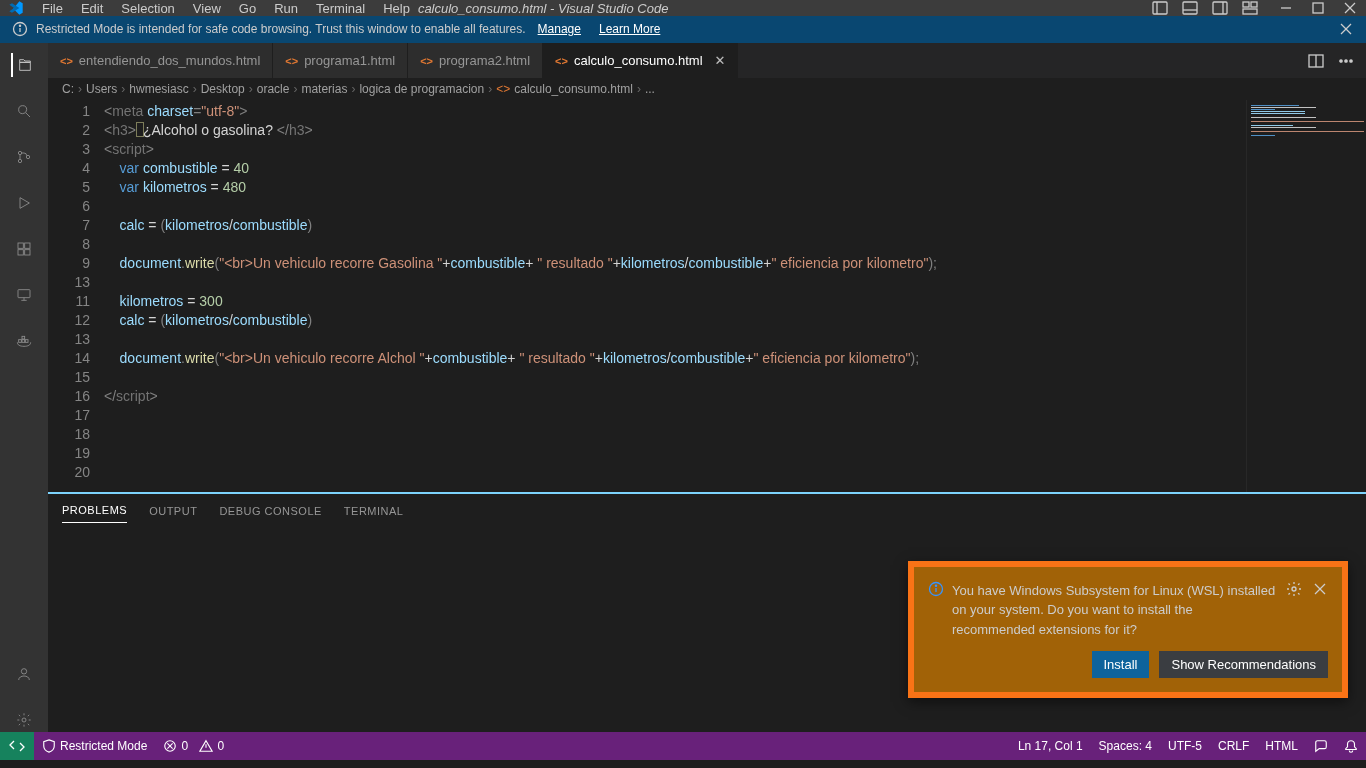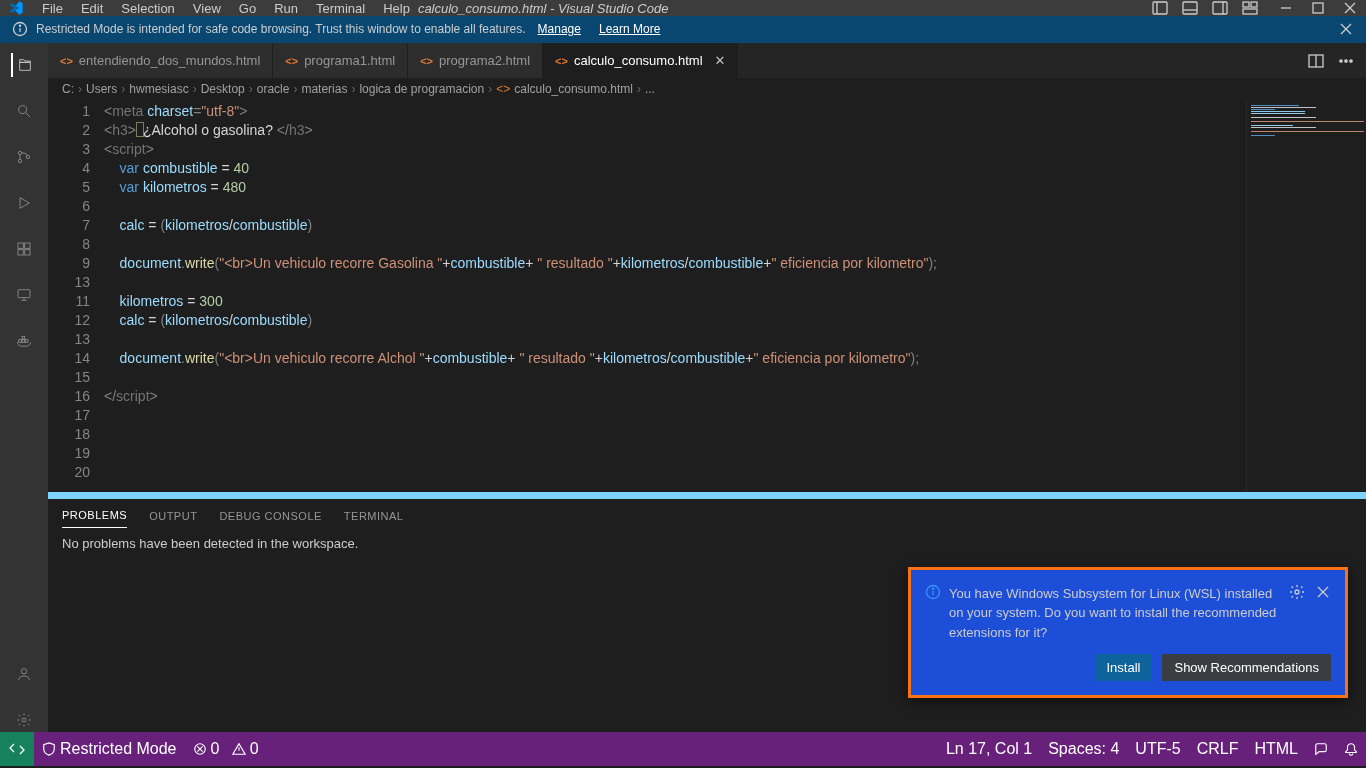--- a/index.html
+++ b/index.html
@@ -49,34 +49,34 @@
 .tk-tag { color: #737373; }
 .tk-attr { color: #9cdcfe; }
 .tk-str { color: #ce9178; }
 .tk-text { color: #d4d4d4; }
 .tk-kw { color: #569cd6; }
 .tk-var { color: #9cdcfe; }
 .tk-num { color: #b5cea8; }
 .tk-func { color: #dcdcaa; }
 .tk-op { color: #d4d4d4; }
 
-.panel { height: 240px; background: #1e1e1e; border-top: 7px solid #7dd3fc; display: flex; flex-direction: column; }
+.panel { height: 240px; background: #1e1e1e; border-top: 2px solid #7dd3fc; display: flex; flex-direction: column; }
 .panel-tabs { height: 33px; display: flex; align-items: center; padding: 0 14px; gap: 22px; font-size: 11px; color: #969696; }
 .panel-tabs .pt { cursor: pointer; padding: 6px 0; letter-spacing: 0.5px;}
 .panel-tabs .pt.active { color: #fff; border-bottom: 1px solid #fff; }
 .panel-tabs .pt-right { margin-left: auto; display: flex; align-items: center; gap: 14px; }
 .panel-tabs input { background: #3c3c3c; border: none; color: #ccc; padding: 3px 8px; width: 370px; font-size: 12px; }
 .panel-body { padding: 4px 14px; font-size: 13px; color: #cccccc; }
 
-.statusbar { height: 34px; background: #68217a; display: flex; align-items: center; color: #fff; font-size: 16px; }
+.statusbar { height: 28px; background: #68217a; display: flex; align-items: center; color: #fff; font-size: 12px; }
 .statusbar .sb-remote { background: #16825d; width: 34px; height: 100%; display: flex; align-items: center; justify-content: center; }
 .statusbar .sb-item { padding: 0 8px; display: flex; align-items: center; gap: 4px; cursor: pointer;}
 .statusbar .sb-right { margin-left: auto; display: flex; }
 
-.toast { position: absolute; right: 18px; bottom: 34px; width: 440px; background: #1d4ed8; border: 3px solid #f97316; padding: 14px; box-shadow: 0 4px 12px rgba(0,0,0,0.5); font-size: 13px; }
+.toast { position: absolute; right: 18px; bottom: 34px; width: 440px; background: #a16207; border: 6px solid #f97316; padding: 14px; box-shadow: 0 4px 12px rgba(0,0,0,0.5); font-size: 13px; }
 .toast .toast-head { display: flex; align-items: flex-start; gap: 8px; }
 .toast .toast-text { flex: 1; line-height: 1.5; color: #cccccc; }
 .toast .toast-icons { display: flex; gap: 10px; }
 .toast .toast-actions { display: flex; justify-content: flex-end; gap: 10px; margin-top: 12px; }
 .toast button { background: #0e639c; color: #fff; border: none; padding: 6px 12px; font-size: 13px; cursor: pointer; }
 .toast button.secondary { background: #3a3d41; }
 
 svg.icon { width: 16px; height: 16px; fill: none; stroke: #cccccc; stroke-width: 1.3; }
 </style>
 </head>
@@ -334,21 +334,20 @@
       </div>
     </div>
 
     <div class="panel">
       <div class="panel-tabs">
         <span class="pt active">PROBLEMS</span>
         <span class="pt">OUTPUT</span>
         <span class="pt">DEBUG CONSOLE</span>
         <span class="pt">TERMINAL</span>
       </div>
-      <div class="panel-body">No problems have been detected in the workspace.</div>
     </div>
 
     <div class="toast">
       <div class="toast-head">
         <svg class="icon" style="stroke:#3794ff" viewBox="0 0 16 16">
             <circle cx="8" cy="8" r="6.5"></circle>
             <line x1="8" y1="7" x2="8" y2="11"></line>
             <circle cx="8" cy="4.8" r="0.6" fill="#3794ff"></circle>
           </svg>
         <div class="toast-text">You have Windows Subsystem for Linux (WSL) installed on your system. Do you want to install the recommended extensions for it?</div>

